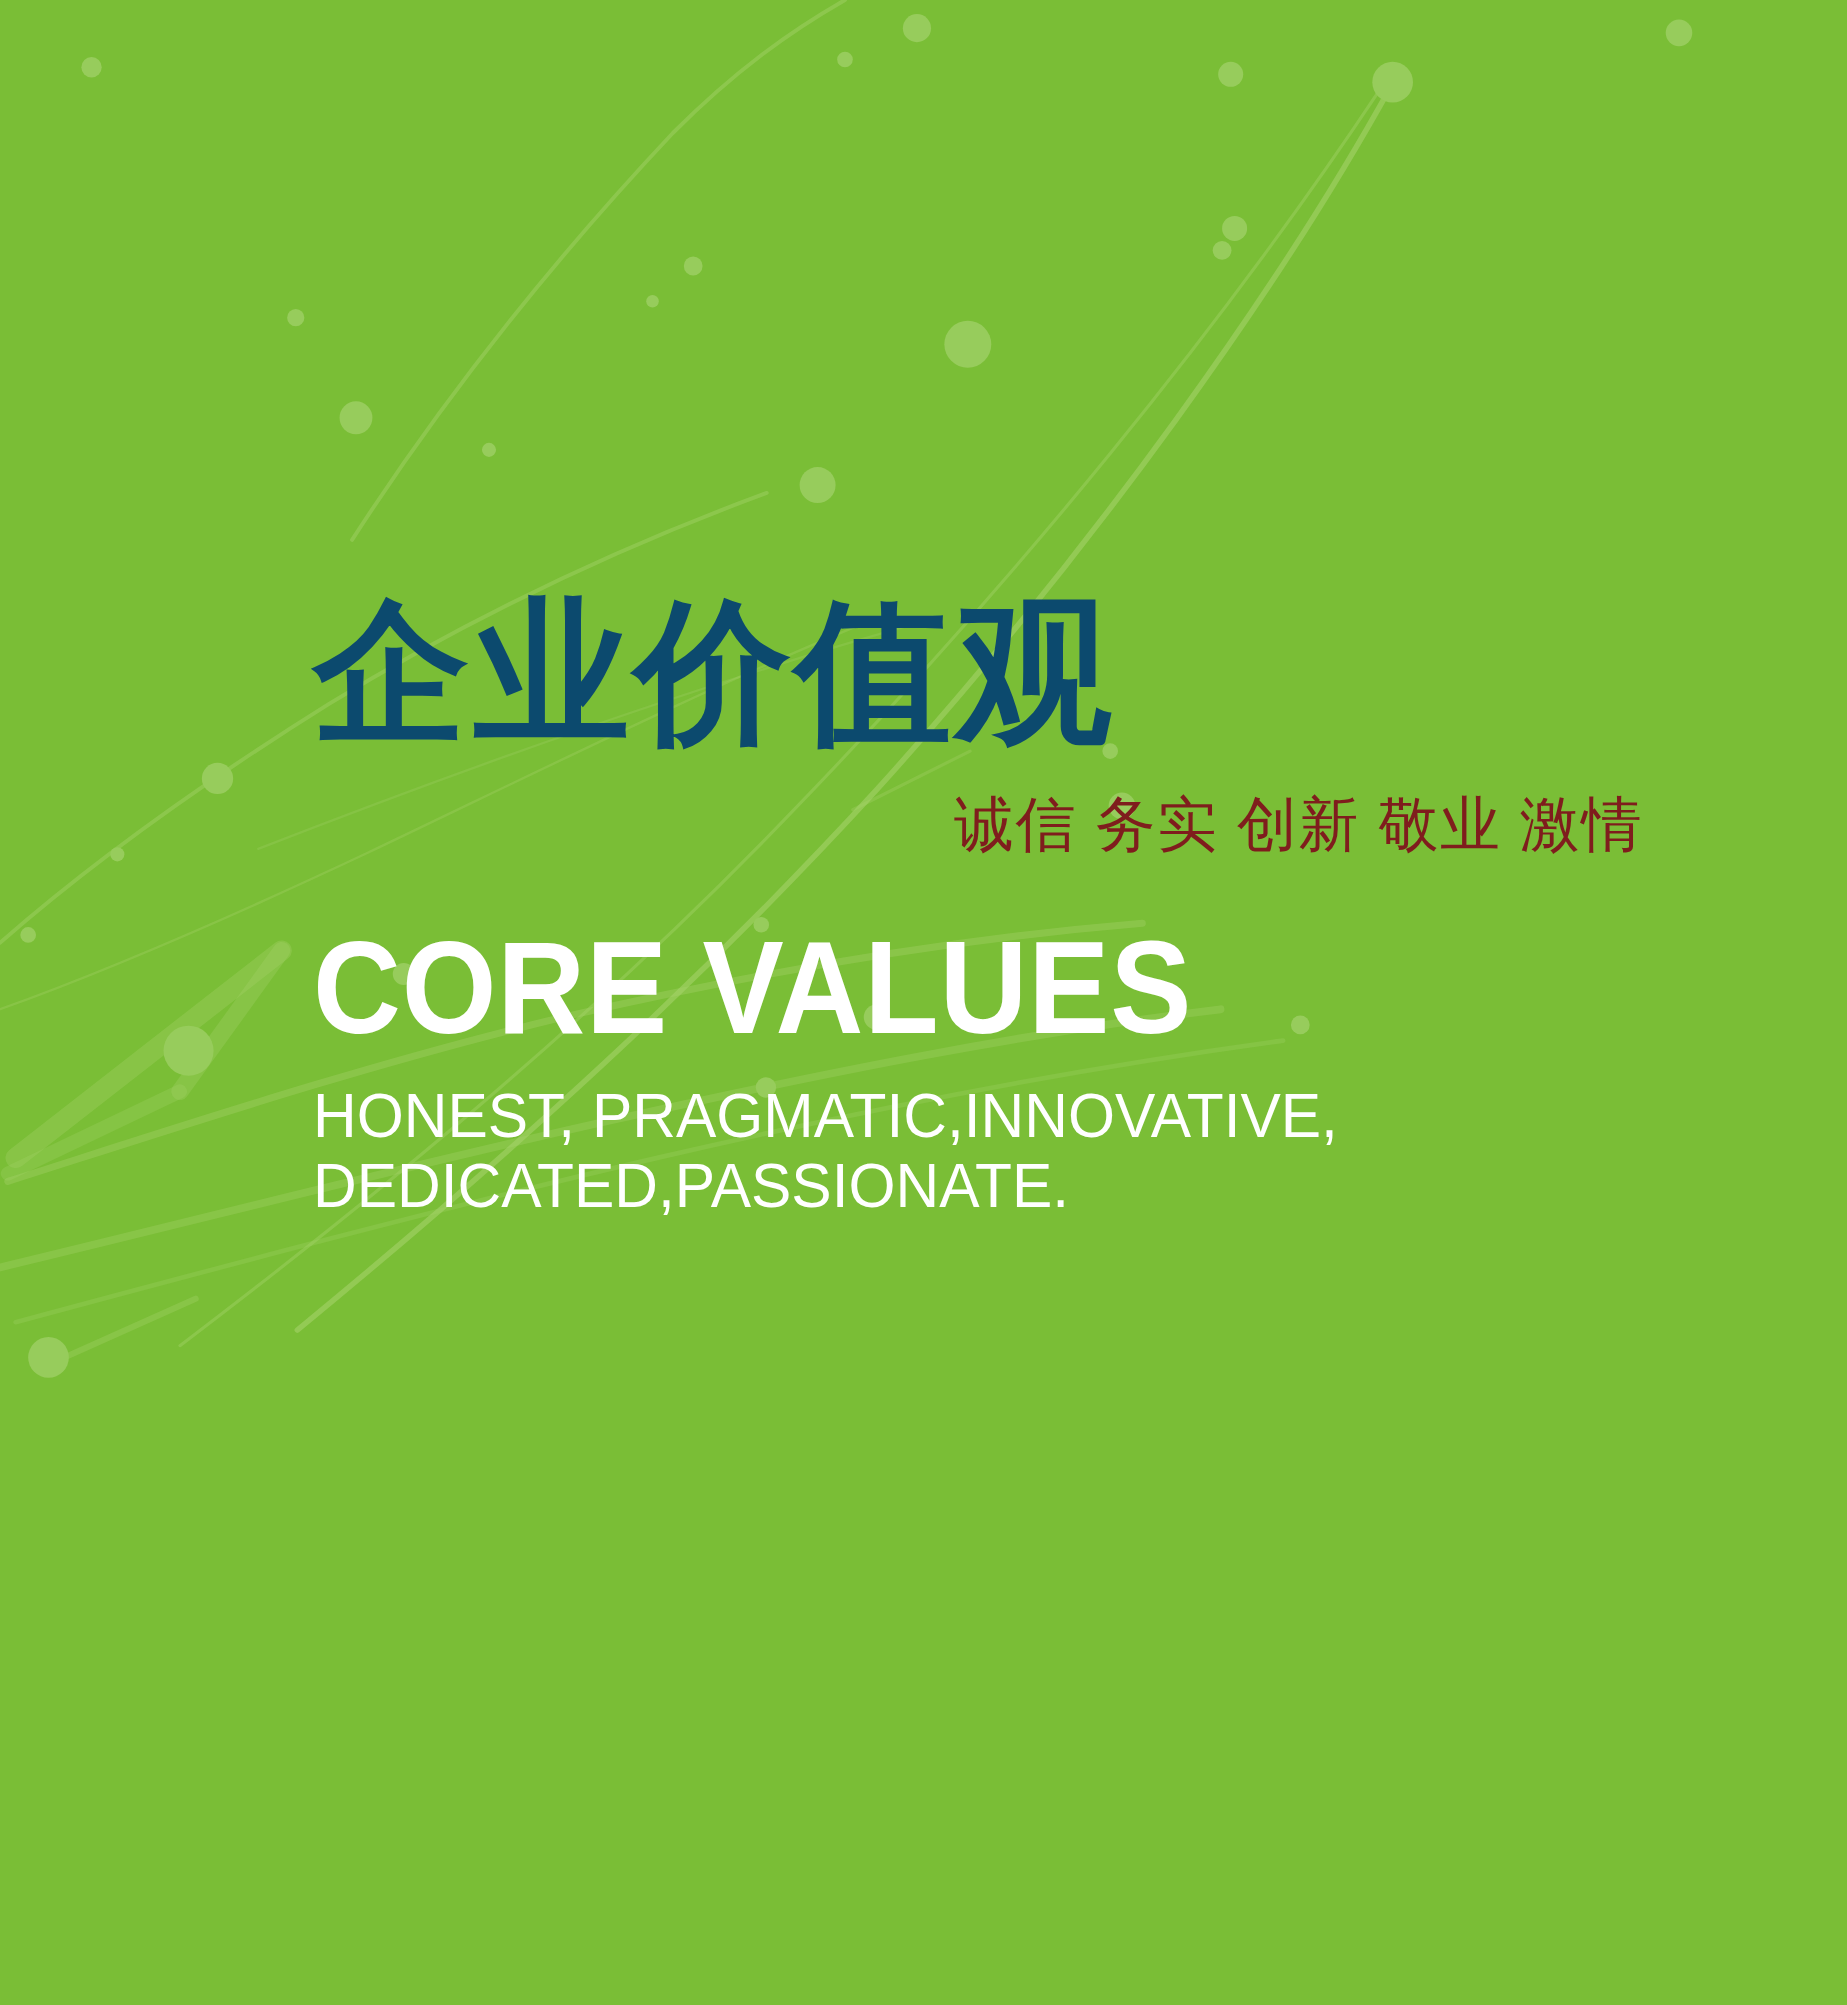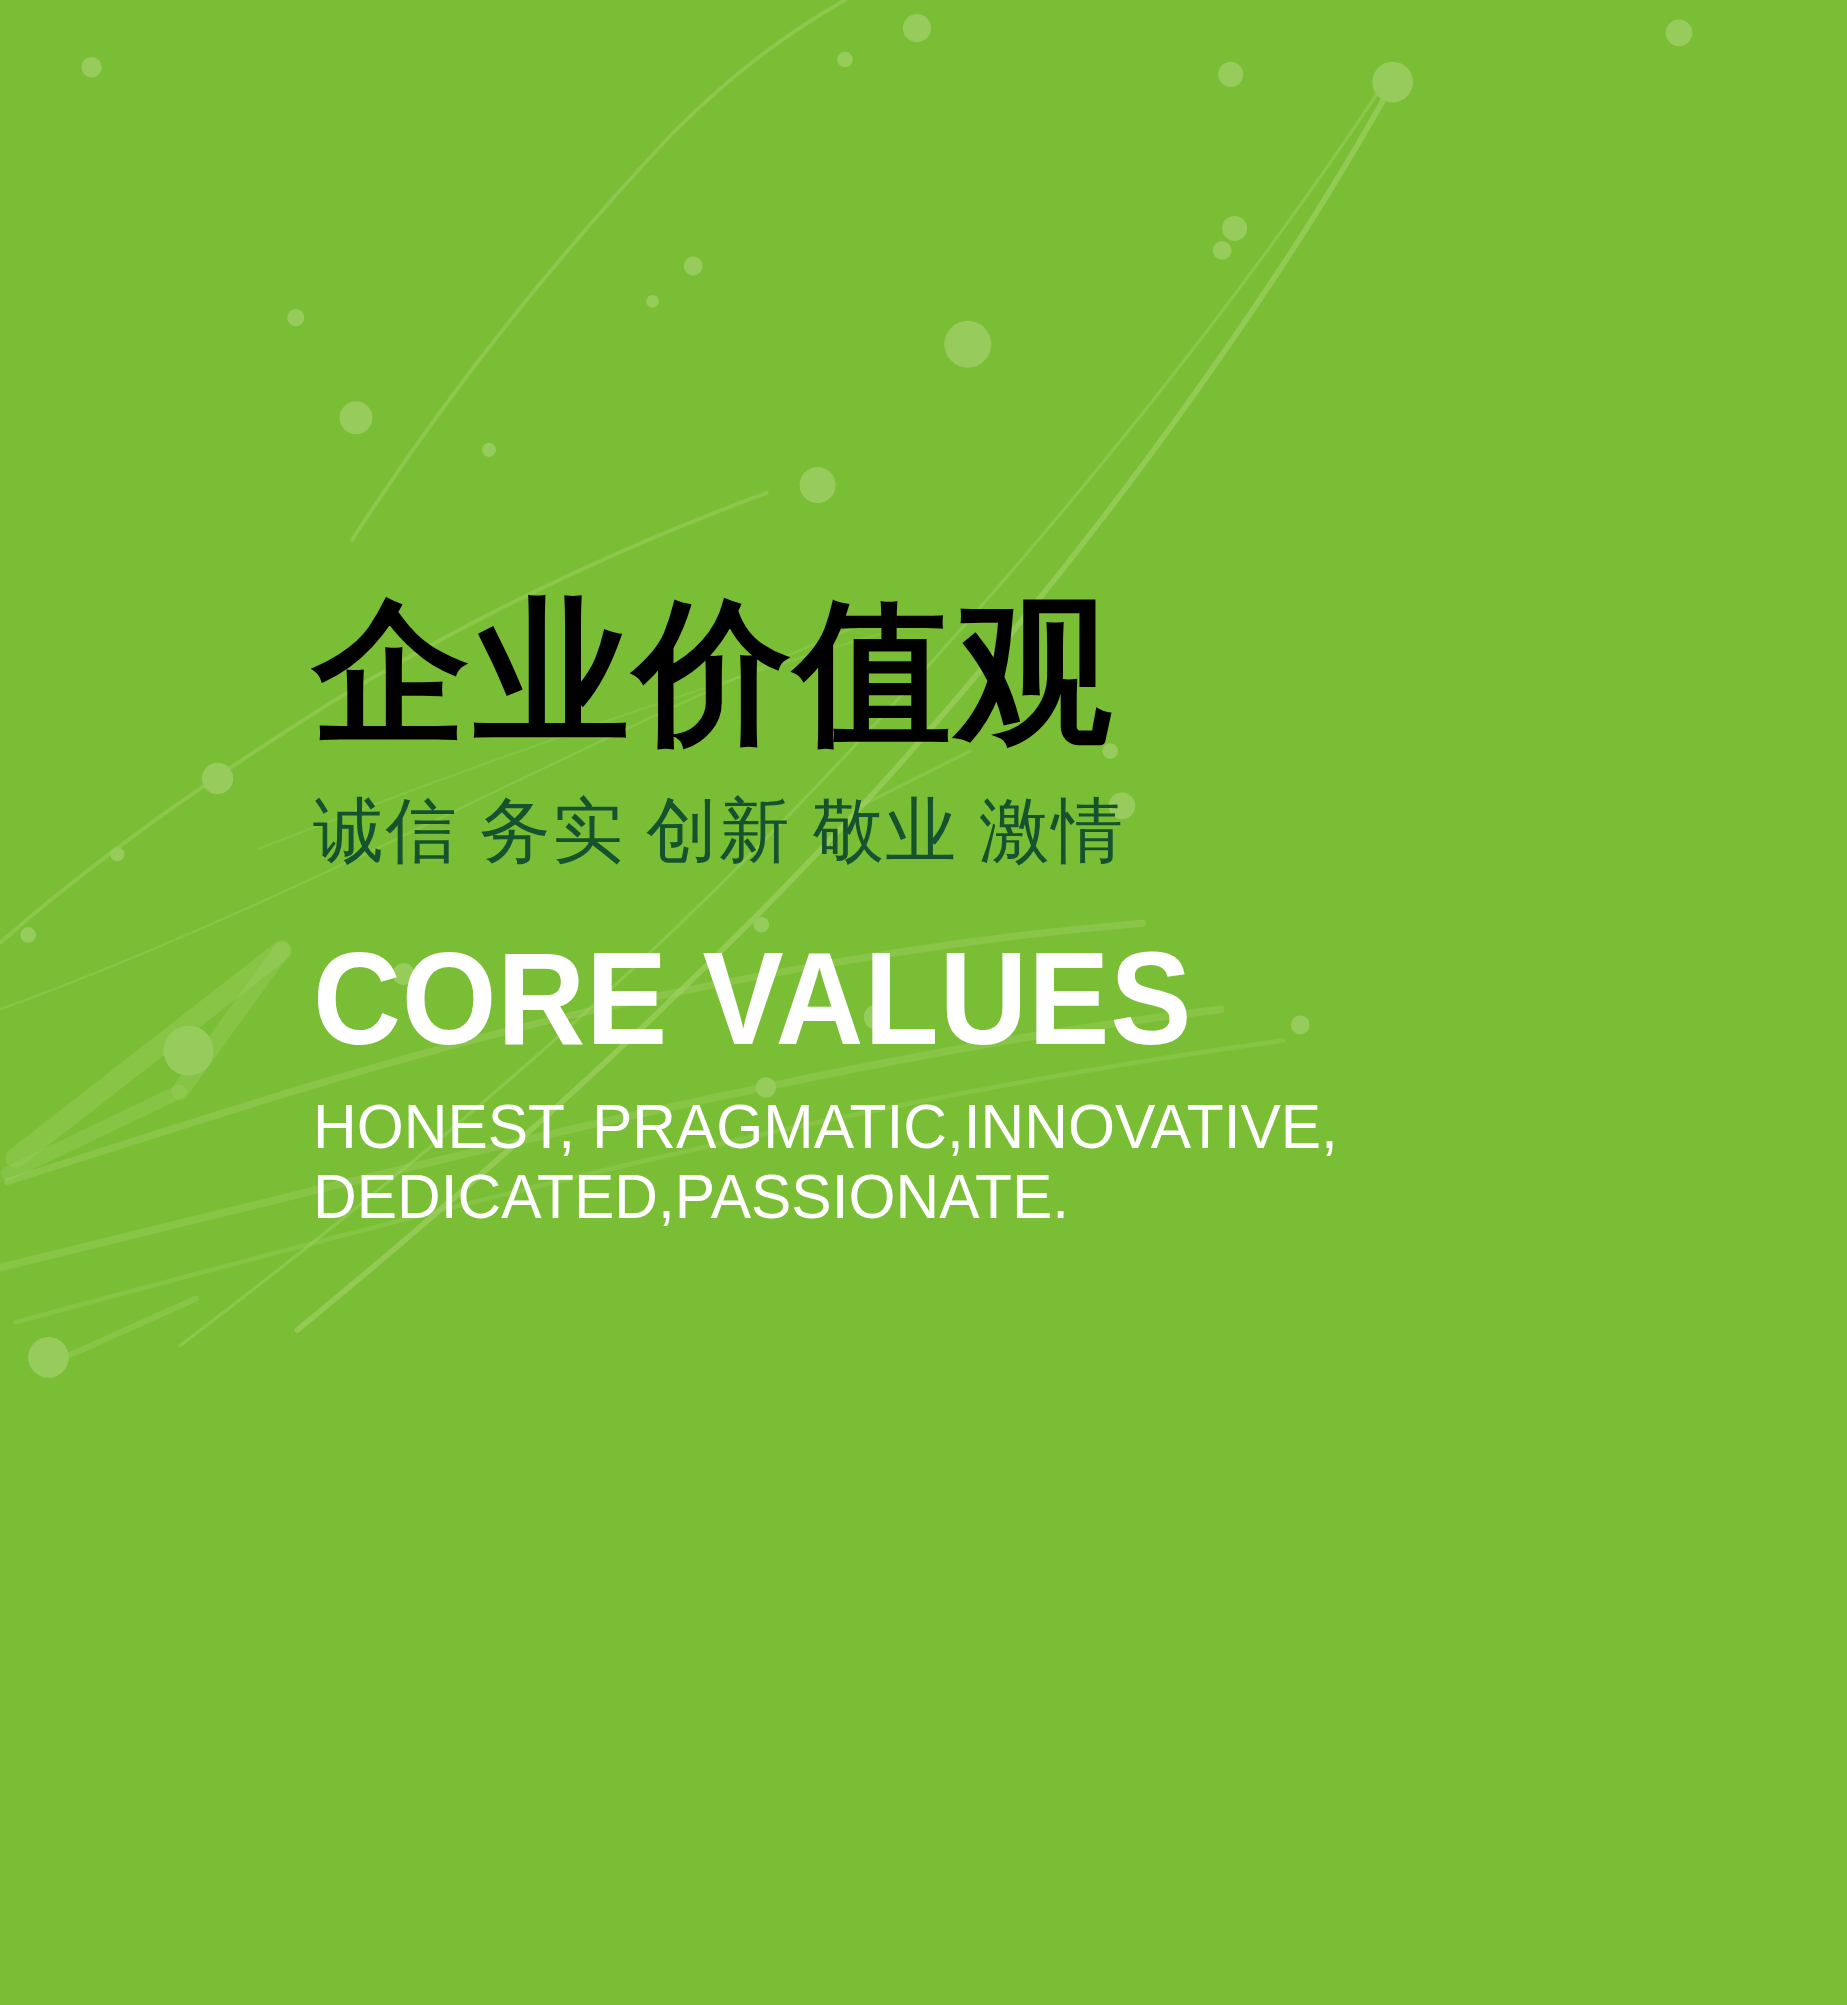--- a/index.html
+++ b/index.html
@@ -22,37 +22,38 @@
     height: 100%;
     pointer-events: none;
   }
   .content {
     position: absolute;
     left: 313px;
     top: 594px;
     width: 1330px;
   }
   .cn-title {
-    color: #000000;
+    color: #0c4a6e;
     font-size: 156px;
     font-weight: 700;
     line-height: 1.0;
     letter-spacing: 4.7px;
     margin: 0;
     white-space: nowrap;
   }
   .cn-sub {
-    color: #14532d;
-    font-size: 71px;
+    color: #7f1d1d;
+    font-size: 60px;
     font-weight: 400;
     line-height: 1.0;
     letter-spacing: 1.6px;
     margin: 0;
     padding-top: 45px;
     white-space: nowrap;
+    text-align: right;
   }
   .en-title {
     color: #ffffff;
     font-size: 131px;
     font-weight: 700;
     line-height: 1.0;
     letter-spacing: 0.8px;
     margin: 0;
     padding-top: 67px;
     transform: scaleX(0.93);

